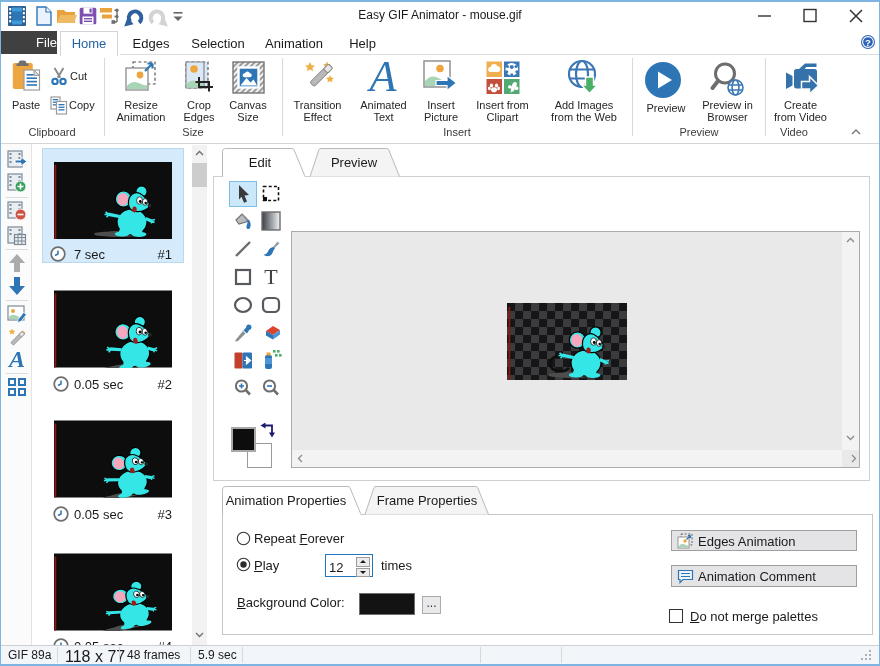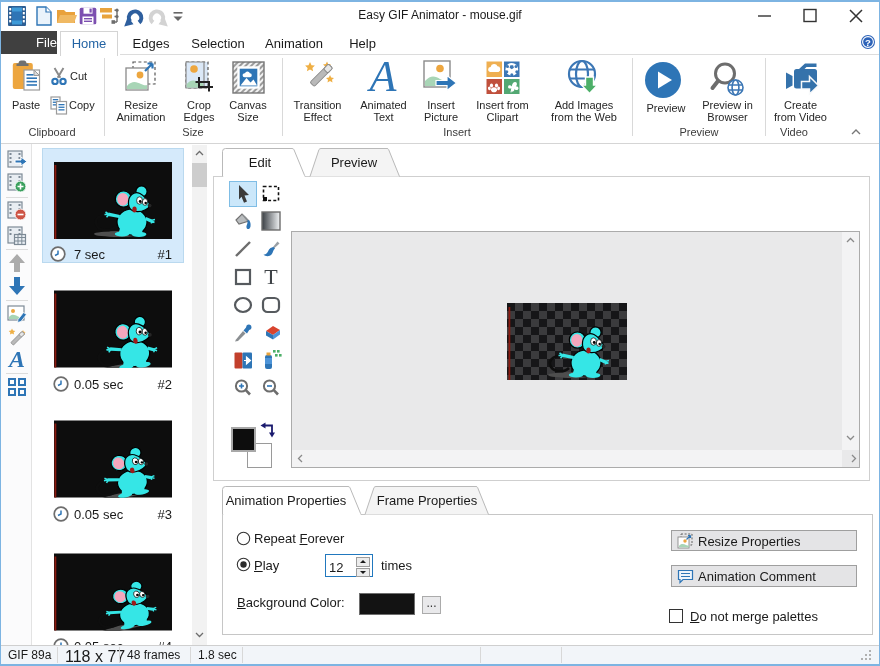--- a/index.html
+++ b/index.html
@@ -595,36 +595,36 @@
 <div class="abs" style="left:422px;top:596px;width:19px;height:18px;background:#e9e9eb;border:1px solid #ababab;box-sizing:border-box;text-align:center;line-height:12px;font-size:12px;color:#333">...</div>
 
 <div class="abs" style="left:671px;top:530px;width:186px;height:21px;background:#e4e4e6;border:1px solid #9f9f9f;box-sizing:border-box"></div>
 <svg class="abs" style="left:677px;top:533px" width="16" height="16" viewBox="0 0 16 16">
     <rect x="4" y="1" width="11" height="11" fill="none" stroke="#555" stroke-width="0.9" stroke-dasharray="2 1.6"></rect>
     <rect x="1" y="4" width="11" height="11" fill="#fff" stroke="#8a8a8a" stroke-width="0.9"></rect>
     <circle cx="8" cy="8" r="1.7" fill="#eda63f"></circle>
     <path d="M2 13 C4 10 7 11 9 12 C10.4 12.7 11.5 12.7 12 12.5 L12 14.2 L2 14.2 Z" fill="#a8d5b6"></path>
     <path d="M9.5 6.5 L13.5 2.5 M13.5 2.5 L11 2.5 M13.5 2.5 L13.5 5" stroke="#2e75b6" stroke-width="1.2" fill="none"></path>
   </svg>
-<div class="abs" style="left:698px;top:534px;font-size:13px">Resize Properties</div>
+<div class="abs" style="left:698px;top:534px;font-size:13px">Edges Animation</div>
 <div class="abs" style="left:671px;top:565px;width:186px;height:22px;background:#e4e4e6;border:1px solid #9f9f9f;box-sizing:border-box"></div>
 <svg class="abs" style="left:677px;top:569px" width="17" height="15" viewBox="0 0 17 15">
     <path d="M1.5 1.5 H15.5 V10.5 H6 L3 13.5 V10.5 H1.5 Z" fill="#eef4fb" stroke="#2e75b6" stroke-width="1.2"></path>
     <path d="M4 4.5 H13 M4 7.5 H13" stroke="#2e75b6" stroke-width="1.1"></path>
   </svg>
 <div class="abs" style="left:698px;top:569px;font-size:13px">Animation Comment</div>
 
 <div class="abs" style="left:669px;top:609px;width:14px;height:14px;background:#fff;border:1px solid #333;box-sizing:border-box"></div>
 <div class="abs" style="left:690px;top:609px;font-size:13px"><u>D</u>o not merge palettes</div>
 
 <div class="abs" style="left:1px;top:645px;width:878px;height:19px;background:#f2f5f9;border-top:1px solid #cfcfcf;box-sizing:border-box"></div>
 <div class="abs" style="left:8px;top:648px;font-size:12px">GIF 89a</div>
 <div class="abs" style="left:65px;top:648px;font-size:16px">118 x 77</div>
 <div class="abs" style="left:127px;top:648px;font-size:12px">48 frames</div>
-<div class="abs" style="left:198px;top:648px;font-size:12px">1.8 sec</div>
+<div class="abs" style="left:198px;top:648px;font-size:12px">5.9 sec</div>
 <div class="abs" style="left:57px;top:647px;width:1px;height:16px;background:#d8d8d8"></div>
 <div class="abs" style="left:119px;top:647px;width:1px;height:16px;background:#d8d8d8"></div>
 <div class="abs" style="left:190px;top:647px;width:1px;height:16px;background:#d8d8d8"></div>
 <div class="abs" style="left:242px;top:647px;width:1px;height:16px;background:#d8d8d8"></div>
 <div class="abs" style="left:480px;top:647px;width:1px;height:16px;background:#d8d8d8"></div>
 <div class="abs" style="left:561px;top:647px;width:1px;height:16px;background:#d8d8d8"></div>
 <svg class="abs" style="left:860px;top:650px" width="14" height="12" viewBox="0 0 14 12">
   <g fill="#b0b0b0">
       <rect x="9" y="0" width="2" height="2"></rect>
       <rect x="9" y="4" width="2" height="2"></rect>

